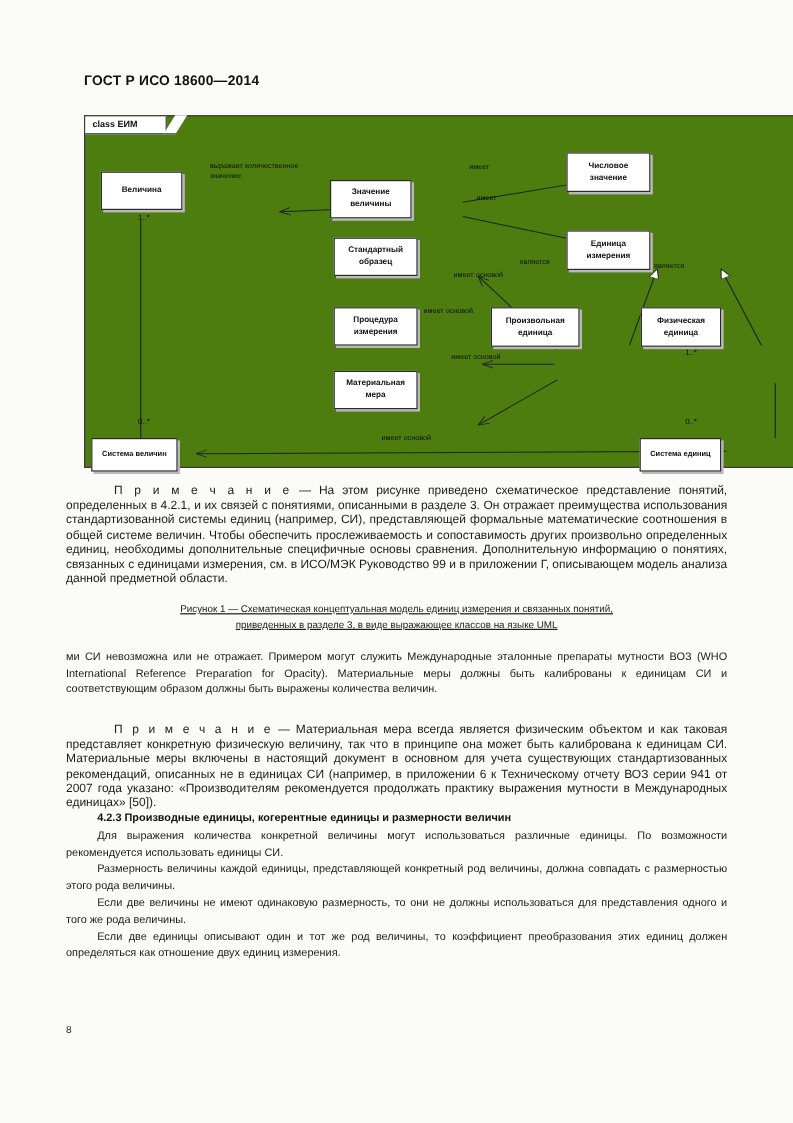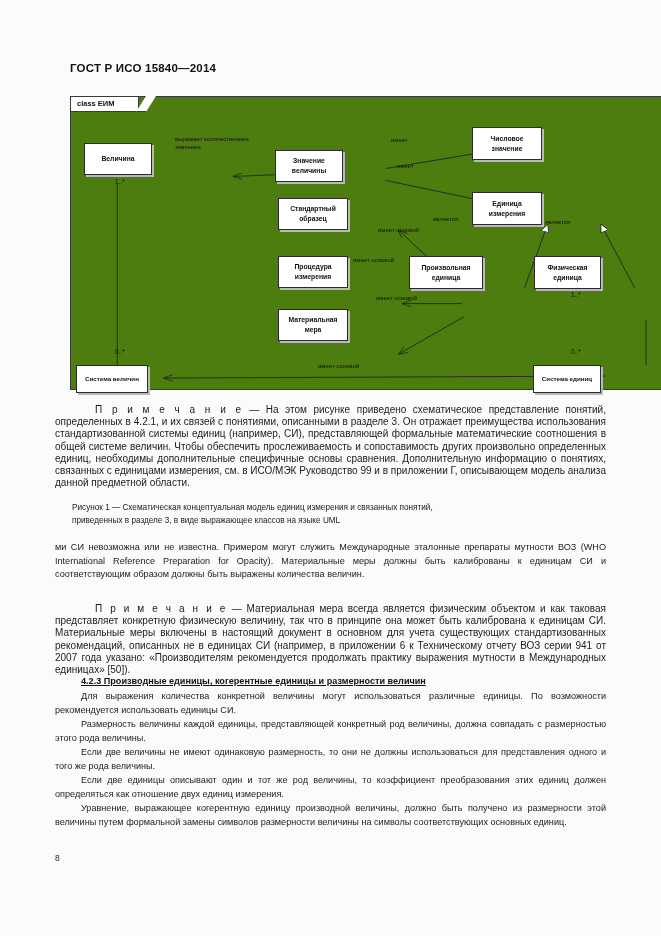--- a/index.html
+++ b/index.html
@@ -127,26 +127,27 @@
   .note {
     font-size: 10px;
     line-height: 12.2px;
     text-indent: 40px;
   }
   .note .lead {
     letter-spacing: 1.6px;
   }
   .caption {
     position: absolute;
-    left: 72px;
+    left: 55px;
     width: 551px;
-    text-align: left;
+    text-align: center;
     font-size: 8.2px;
     line-height: 13px;
     color: #1b1b1b;
+    text-decoration: underline;
   }
   .para {
     font-size: 9.1px;
     line-height: 13.6px;
     text-indent: 26px;
   }
   .para.noind { text-indent: 0; }
   .heading {
     position: absolute;
     left: 55px;
@@ -162,21 +163,21 @@
     top: 853px;
     font-size: 8.5px;
     color: #222;
   }
 </style>
 </head>
 <body>
 
 <div class="page">
 
-  <div class="doc-header">ГОСТ Р ИСО 15840—2014</div>
+  <div class="doc-header">ГОСТ Р ИСО 18600—2014</div>
 
   <div class="diagram">
 
     <div class="frame-tab"></div>
     <div class="frame-tab-label">class ЕИМ</div>
 
     <svg class="svg-layer" viewBox="0 0 535 294" preserveAspectRatio="none">
       <defs>
         <marker id="oarrow" markerWidth="11" markerHeight="9" refX="10" refY="4.5" orient="auto">
           <path d="M0,0.4 L10,4.5 M0,8.6 L10,4.5" stroke="#222" stroke-width="0.9" fill="none"></path>
@@ -280,29 +281,28 @@
 
   <div class="note" style="top:404px;">
     <span class="lead">П р и м е ч а н и е</span><span> — </span><span>На этом рисунке приведено схематическое представление понятий, определенных в 4.2.1, и их связей с понятиями, описанными в разделе 3. Он отражает преимущества использования стандартизованной системы единиц (например, СИ), представляющей формальные математические соотношения в общей системе величин. Чтобы обеспечить прослеживаемость и сопоставимость других произвольно определенных единиц, необходимы дополнительные специфичные основы сравнения. Дополнительную информацию о понятиях, связанных с единицами измерения, см. в ИСО/МЭК Руководство 99 и в приложении Г, описывающем модель анализа данной предметной области.</span>
   </div>
 
   <div class="caption" style="top:501px;">
     <div>Рисунок  1 — Схематическая концептуальная модель единиц измерения и связанных понятий,</div>
     <div>приведенных в разделе 3, в виде выражающее классов на языке UML</div>
   </div>
 
-  <div class="para noind" style="top:541px;">ми СИ невозможна или не известна. Примером могут служить Международные эталонные препараты мутности ВОЗ (WHO International Reference Preparation for Opacity). Материальные меры должны быть калиброваны к единицам СИ и соответствующим образом должны быть выражены количества величин.</div>
+  <div class="para noind" style="top:541px;">ми СИ невозможна или не отражает. Примером могут служить Международные эталонные препараты мутности ВОЗ (WHO International Reference Preparation for Opacity). Материальные меры должны быть калиброваны к единицам СИ и соответствующим образом должны быть выражены количества величин.</div>
 
   <div class="note" style="top:603px;">
     <span class="lead">П р и м е ч а н и е</span><span> — </span><span>Материальная мера всегда является физическим объектом и как таковая представляет конкретную физическую величину, так что в принципе она может быть калибрована к единицам СИ. Материальные меры включены в настоящий документ в основном для учета существующих стандартизованных рекомендаций, описанных не в единицах СИ (например, в приложении 6 к Техническому отчету ВОЗ серии 941 от 2007 года указано: «Производителям рекомендуется продолжать практику выражения мутности в Международных единицах» [50]).</span>
   </div>
 
-  <div class="heading" style="top:676px;text-decoration:underline;">4.2.3  Производные единицы, когерентные единицы и размерности величин</div>
+  <div class="heading" style="top:676px;">4.2.3  Производные единицы, когерентные единицы и размерности величин</div>
 
   <div class="para" style="top:718px;">Размерность величины каждой единицы, представляющей конкретный род величины, должна совпадать с размерностью этого рода величины.</div>
   <div class="para" style="top:690px;">Для выражения количества конкретной величины могут использоваться различные единицы. По возможности рекомендуется использовать единицы СИ.</div>
   <div class="para" style="top:746px;">Если две величины не имеют одинаковую размерность, то они не должны использоваться для представления одного и того же рода величины.</div>
   <div class="para" style="top:774px;">Если две единицы описывают один и тот же род величины, то коэффициент преобразования этих единиц должен определяться как отношение двух единиц измерения.</div>
-  <div class="para" style="top:802px;">Уравнение, выражающее когерентную единицу производной величины, должно быть получено из размерности этой величины путем формальной замены символов размерности величины на символы соответствующих основных единиц.</div>
 
   <div class="folio">8</div>
 
 </div>
 
 </body></html>

